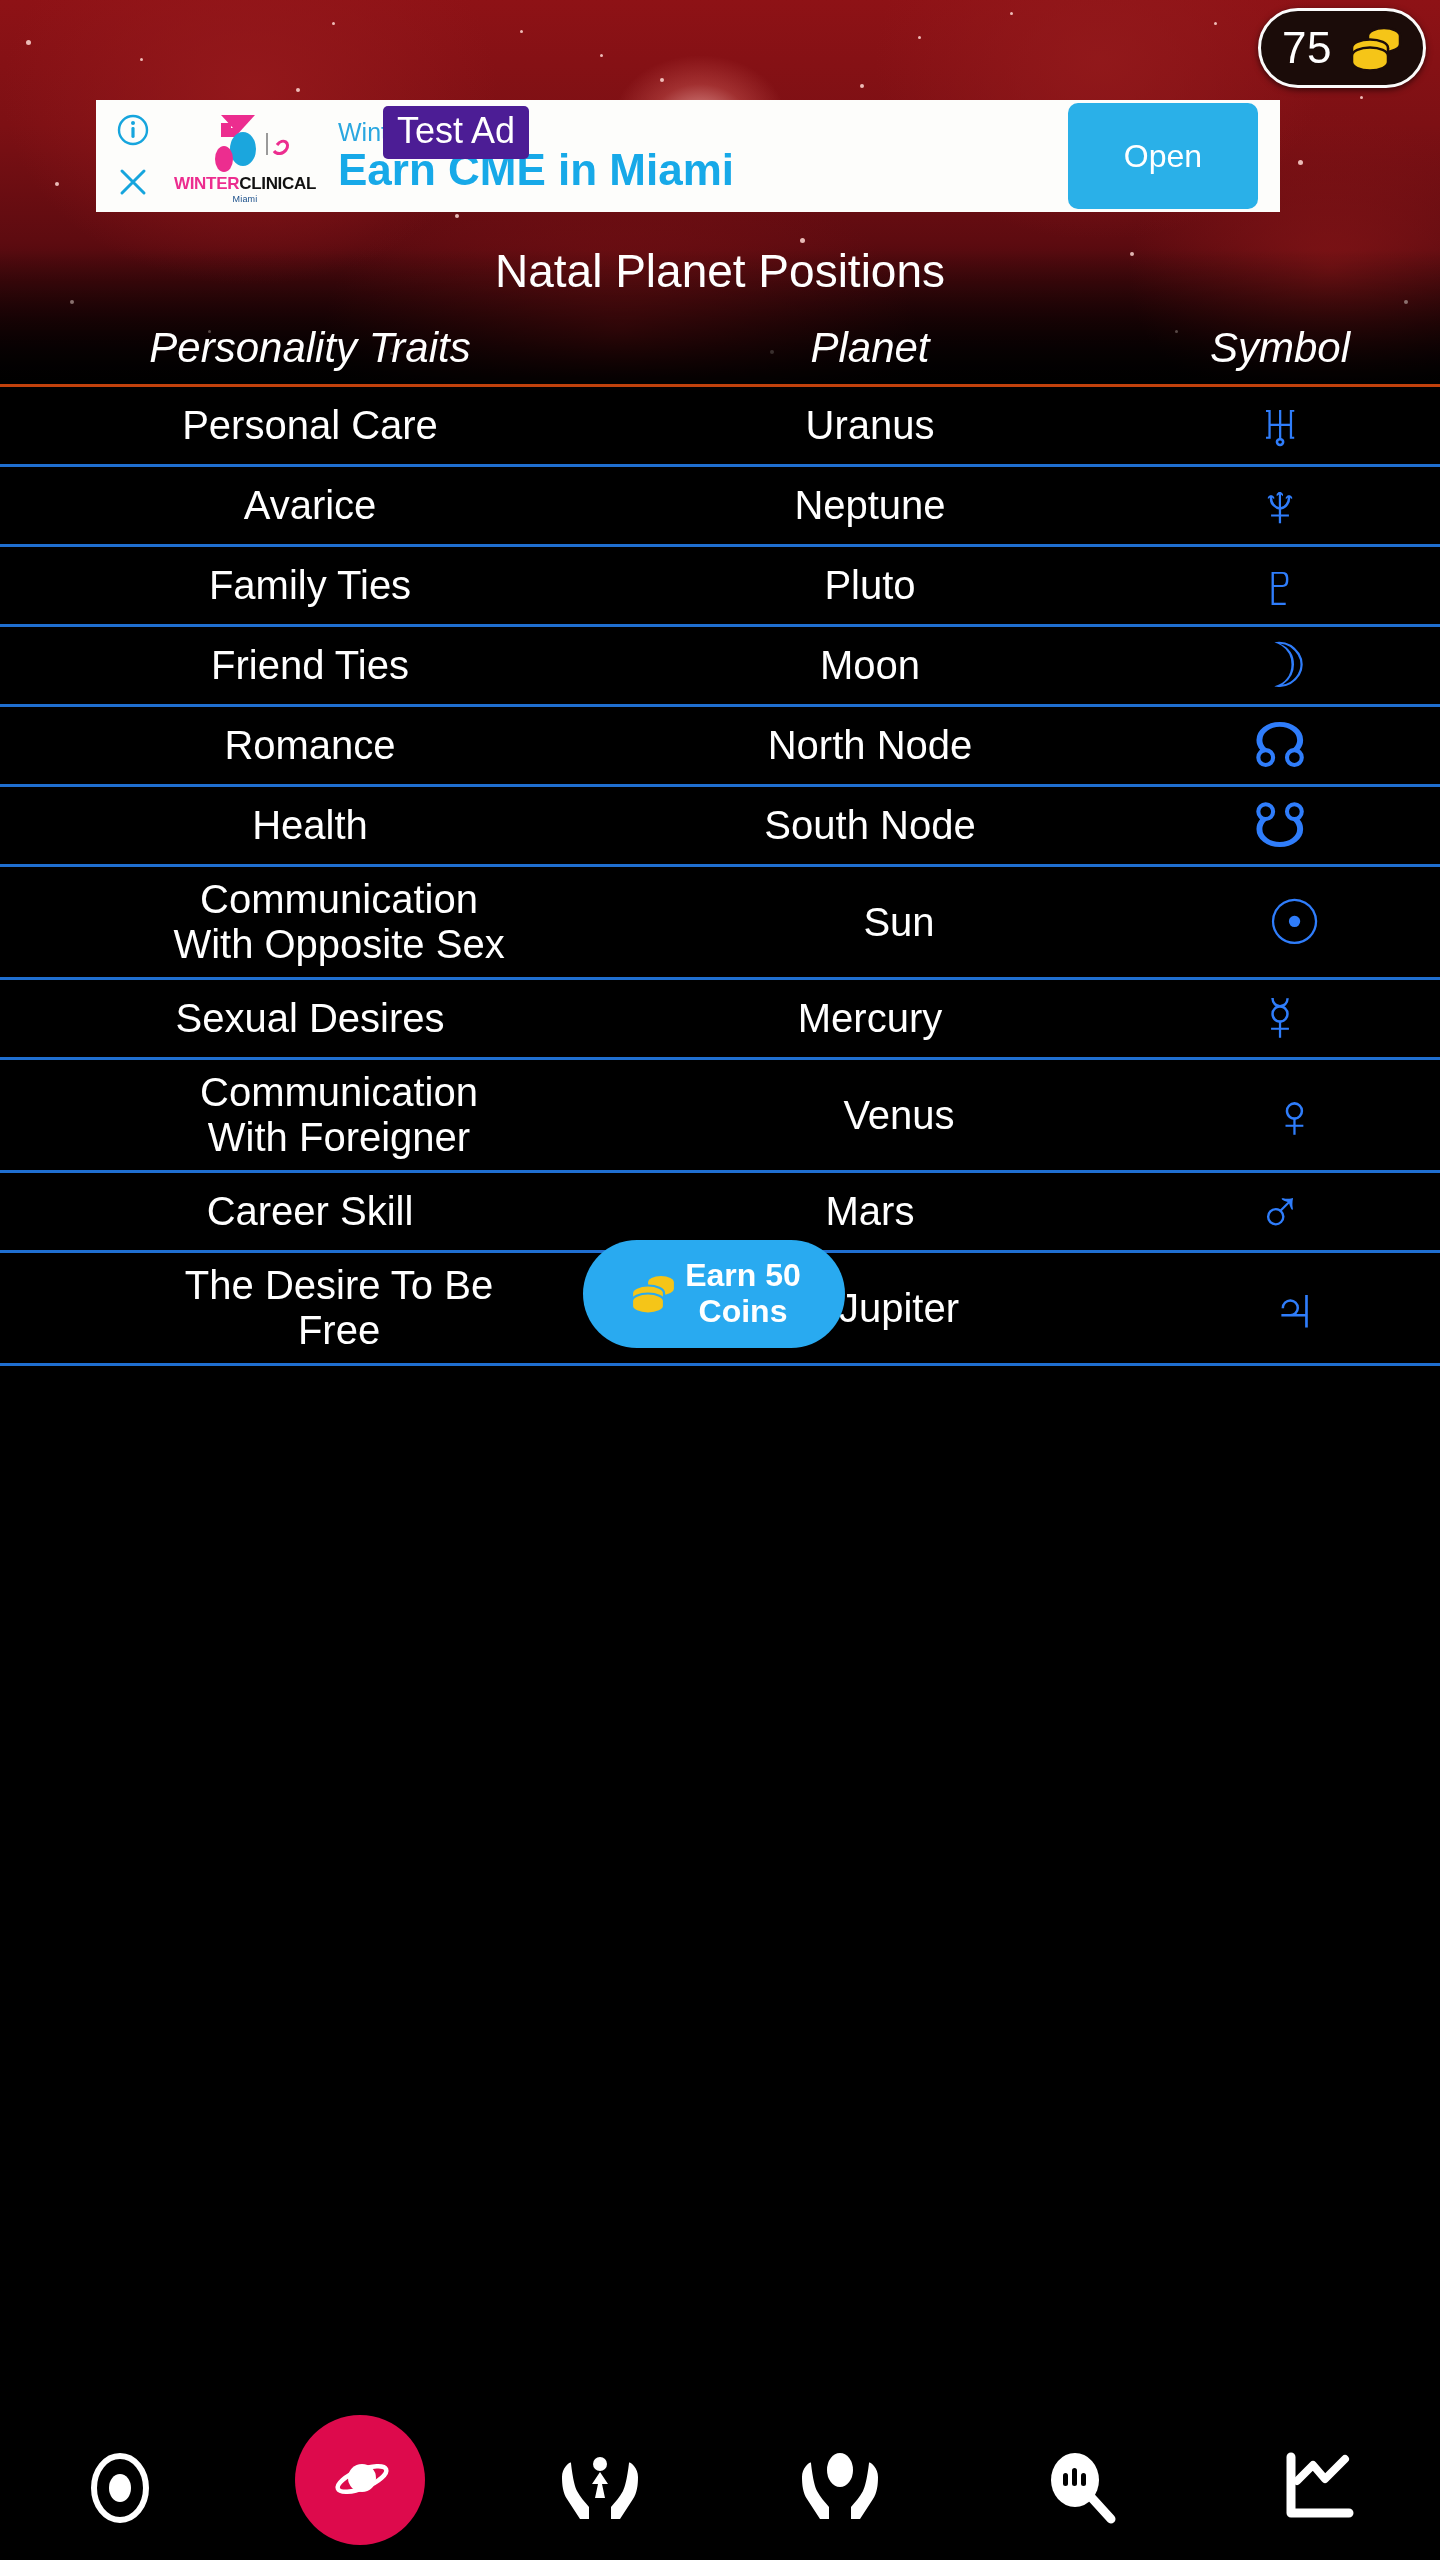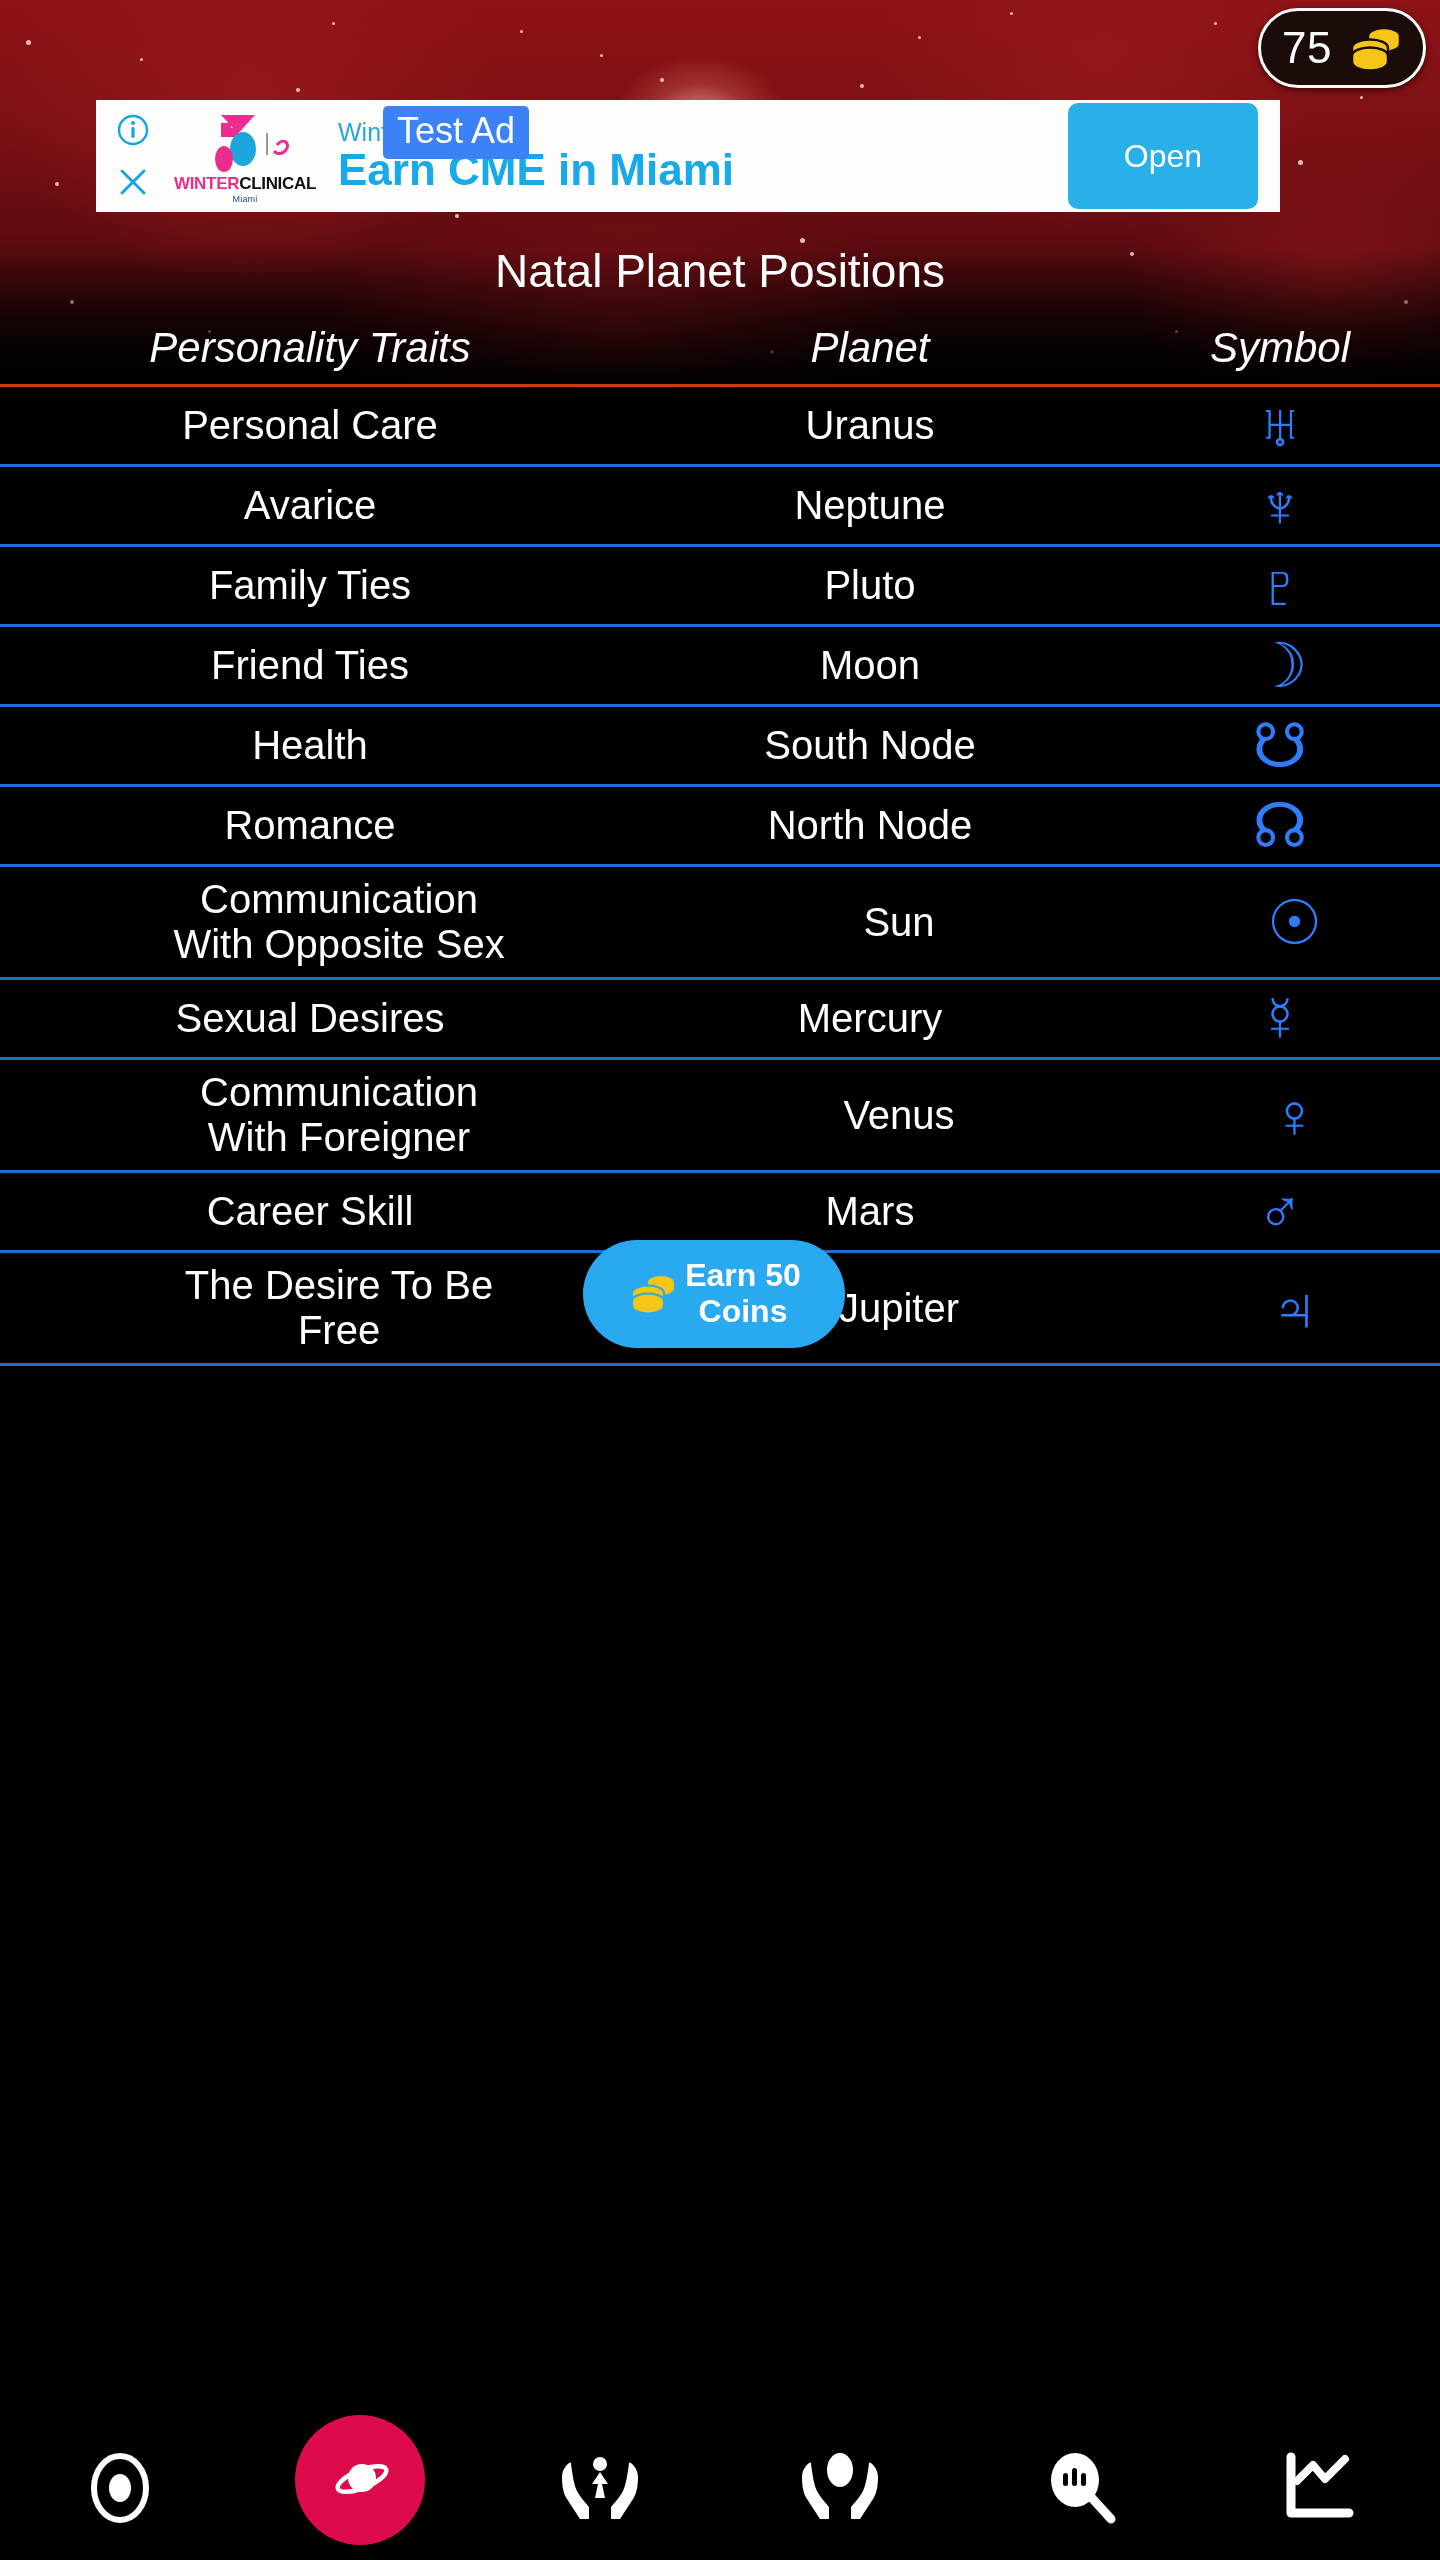--- a/index.html
+++ b/index.html
@@ -82,21 +82,21 @@
   }
   .ad-cta {
     flex:0 0 auto; margin-right:22px;
     width:190px; height:106px; border-radius:10px;
     background:#2ab0e8;
     display:flex; align-items:center; justify-content:center;
     color:#fff; font-size:32px;
   }
   .test-ad-chip {
     position:absolute; left:383px; top:106px;
-    background:#3b82f6; color:#fff;
+    background:#4c1d95; color:#fff;
     padding:7px 14px 10px 14px;
     font-size:36px; line-height:1;
     border-radius:5px;
     white-space:nowrap;
   }
   .wc-word { font-size:17px; font-weight:bold; letter-spacing:-.3px; line-height:1; }
   .wc-sub { font-size:9px; color:#1a4f8a; letter-spacing:.2px; margin-top:2px; }
 
   
   .panel-title {
@@ -271,31 +271,31 @@
           </div>
         </div>
         <div class="row body">
           <div class="c-trait">Friend Ties</div>
           <div class="c-planet">Moon</div>
           <div class="c-symbol">
             <span class="sym" style="font-size: 62px;">☽</span>
           </div>
         </div>
         <div class="row body">
+          <div class="c-trait">Romance</div>
+          <div class="c-planet">North Node</div>
+          <div class="c-symbol">
+            <span class="sym" style="font-size: 62px;">☊</span>
+          </div>
+        </div>
+        <div class="row body">
           <div class="c-trait">Health</div>
           <div class="c-planet">South Node</div>
           <div class="c-symbol">
             <span class="sym" style="font-size: 62px;">☋</span>
-          </div>
-        </div>
-        <div class="row body">
-          <div class="c-trait">Romance</div>
-          <div class="c-planet">North Node</div>
-          <div class="c-symbol">
-            <span class="sym" style="font-size: 62px;">☊</span>
           </div>
         </div>
         <div class="row body tall">
           <div class="c-trait trait-2">
             <div>Communication</div>
             <div>With Opposite Sex</div>
           </div>
           <div class="c-planet">Sun</div>
           <div class="c-symbol">
             <span class="sym" style="font-size: 62px;">☉</span>

